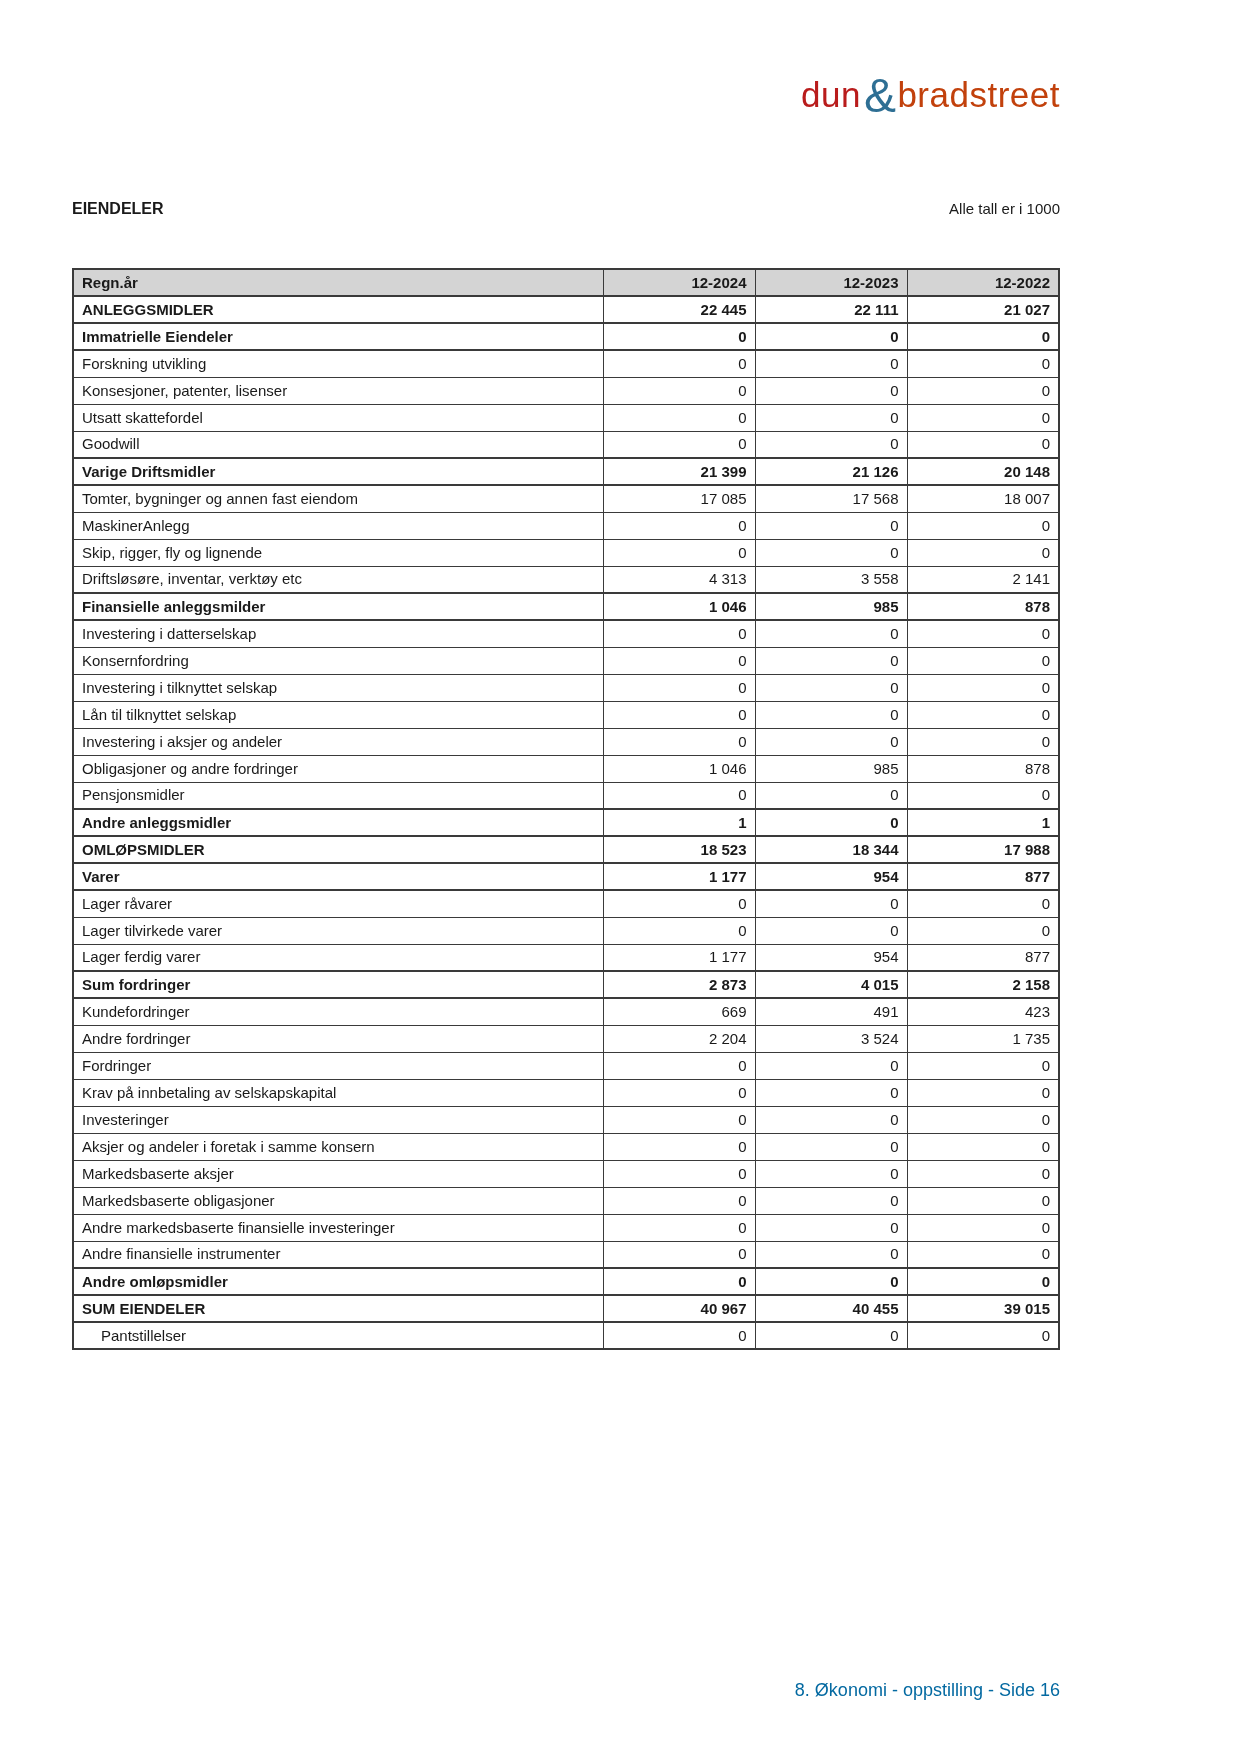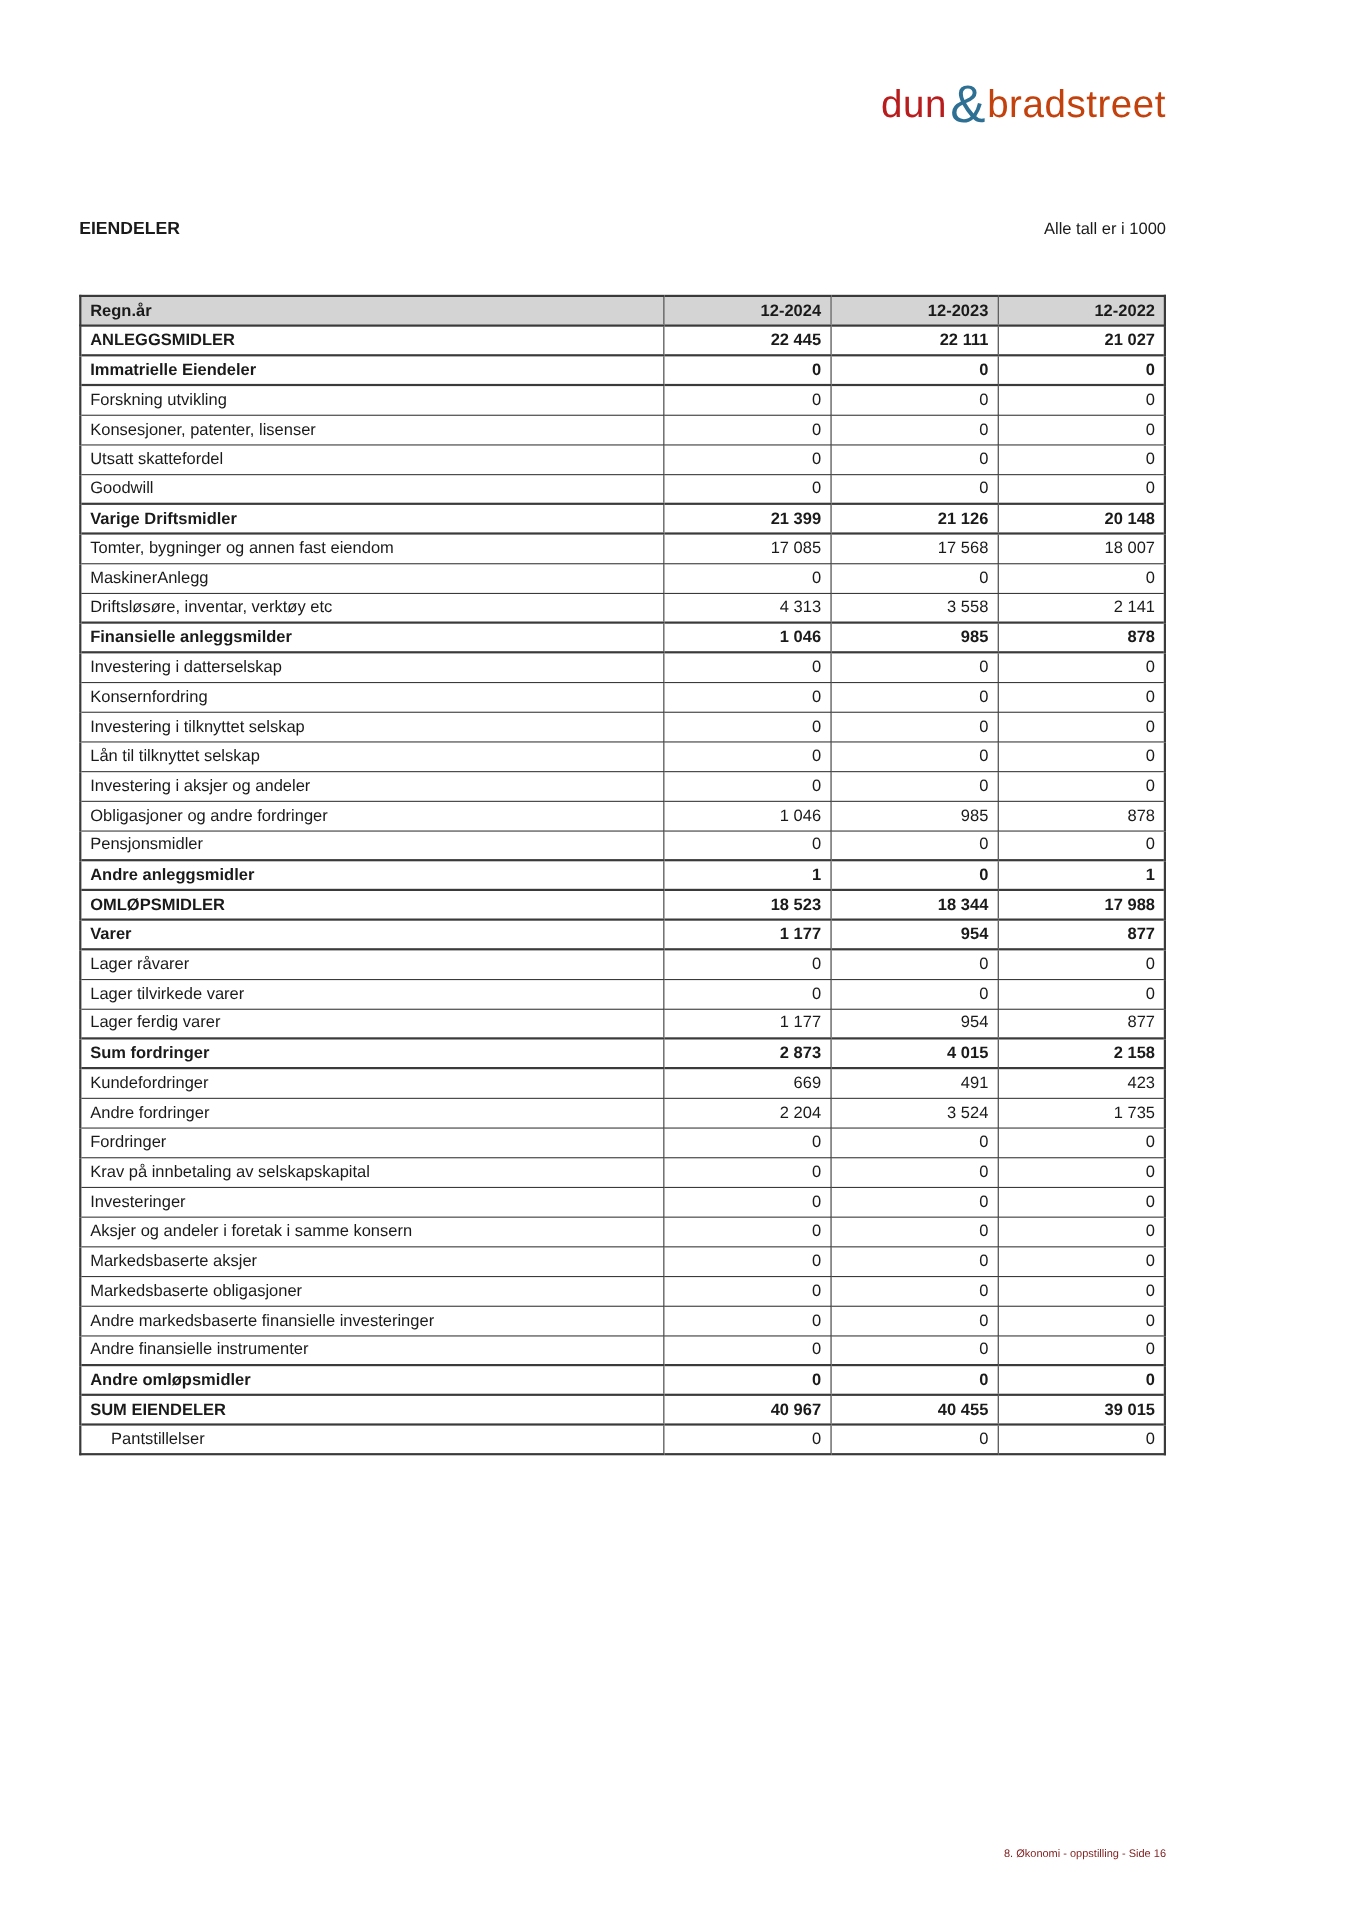--- a/index.html
+++ b/index.html
@@ -86,22 +86,22 @@
 
   tr.bold-row td { font-weight: bold; border-top-width: 2px; }
   tr.bold-row + tr td { border-top-width: 2px; } 
   tbody tr:last-child td { border-bottom-width: 2px; padding-left: 27px; }
 
   
   .footer {
     position: absolute;
     top: 1680px;
     right: 181px;
-    font-size: 10px;
-    color: #7f1d1d;
+    font-size: 18px;
+    color: #0369a1;
   }
 </style>
 </head>
 <body>
 
 <div class="logo">
   <span class="dun">dun</span>
   <span class="amp">&amp;</span>
   <span class="bradstreet">bradstreet</span>
 </div>
@@ -176,20 +176,26 @@
         <td class="num">17 568</td>
         <td class="num last">18 007</td>
       </tr>
       <tr>
         <td class="lbl">MaskinerAnlegg</td>
         <td class="num">0</td>
         <td class="num">0</td>
         <td class="num last">0</td>
       </tr>
       <tr>
+        <td class="lbl">Skip, rigger, fly og lignende</td>
+        <td class="num">0</td>
+        <td class="num">0</td>
+        <td class="num last">0</td>
+      </tr>
+      <tr>
         <td class="lbl">Driftsløsøre, inventar, verktøy etc</td>
         <td class="num">4 313</td>
         <td class="num">3 558</td>
         <td class="num last">2 141</td>
       </tr>
       <tr class="bold-row">
         <td class="lbl">Finansielle anleggsmilder</td>
         <td class="num">1 046</td>
         <td class="num">985</td>
         <td class="num last">878</td>

